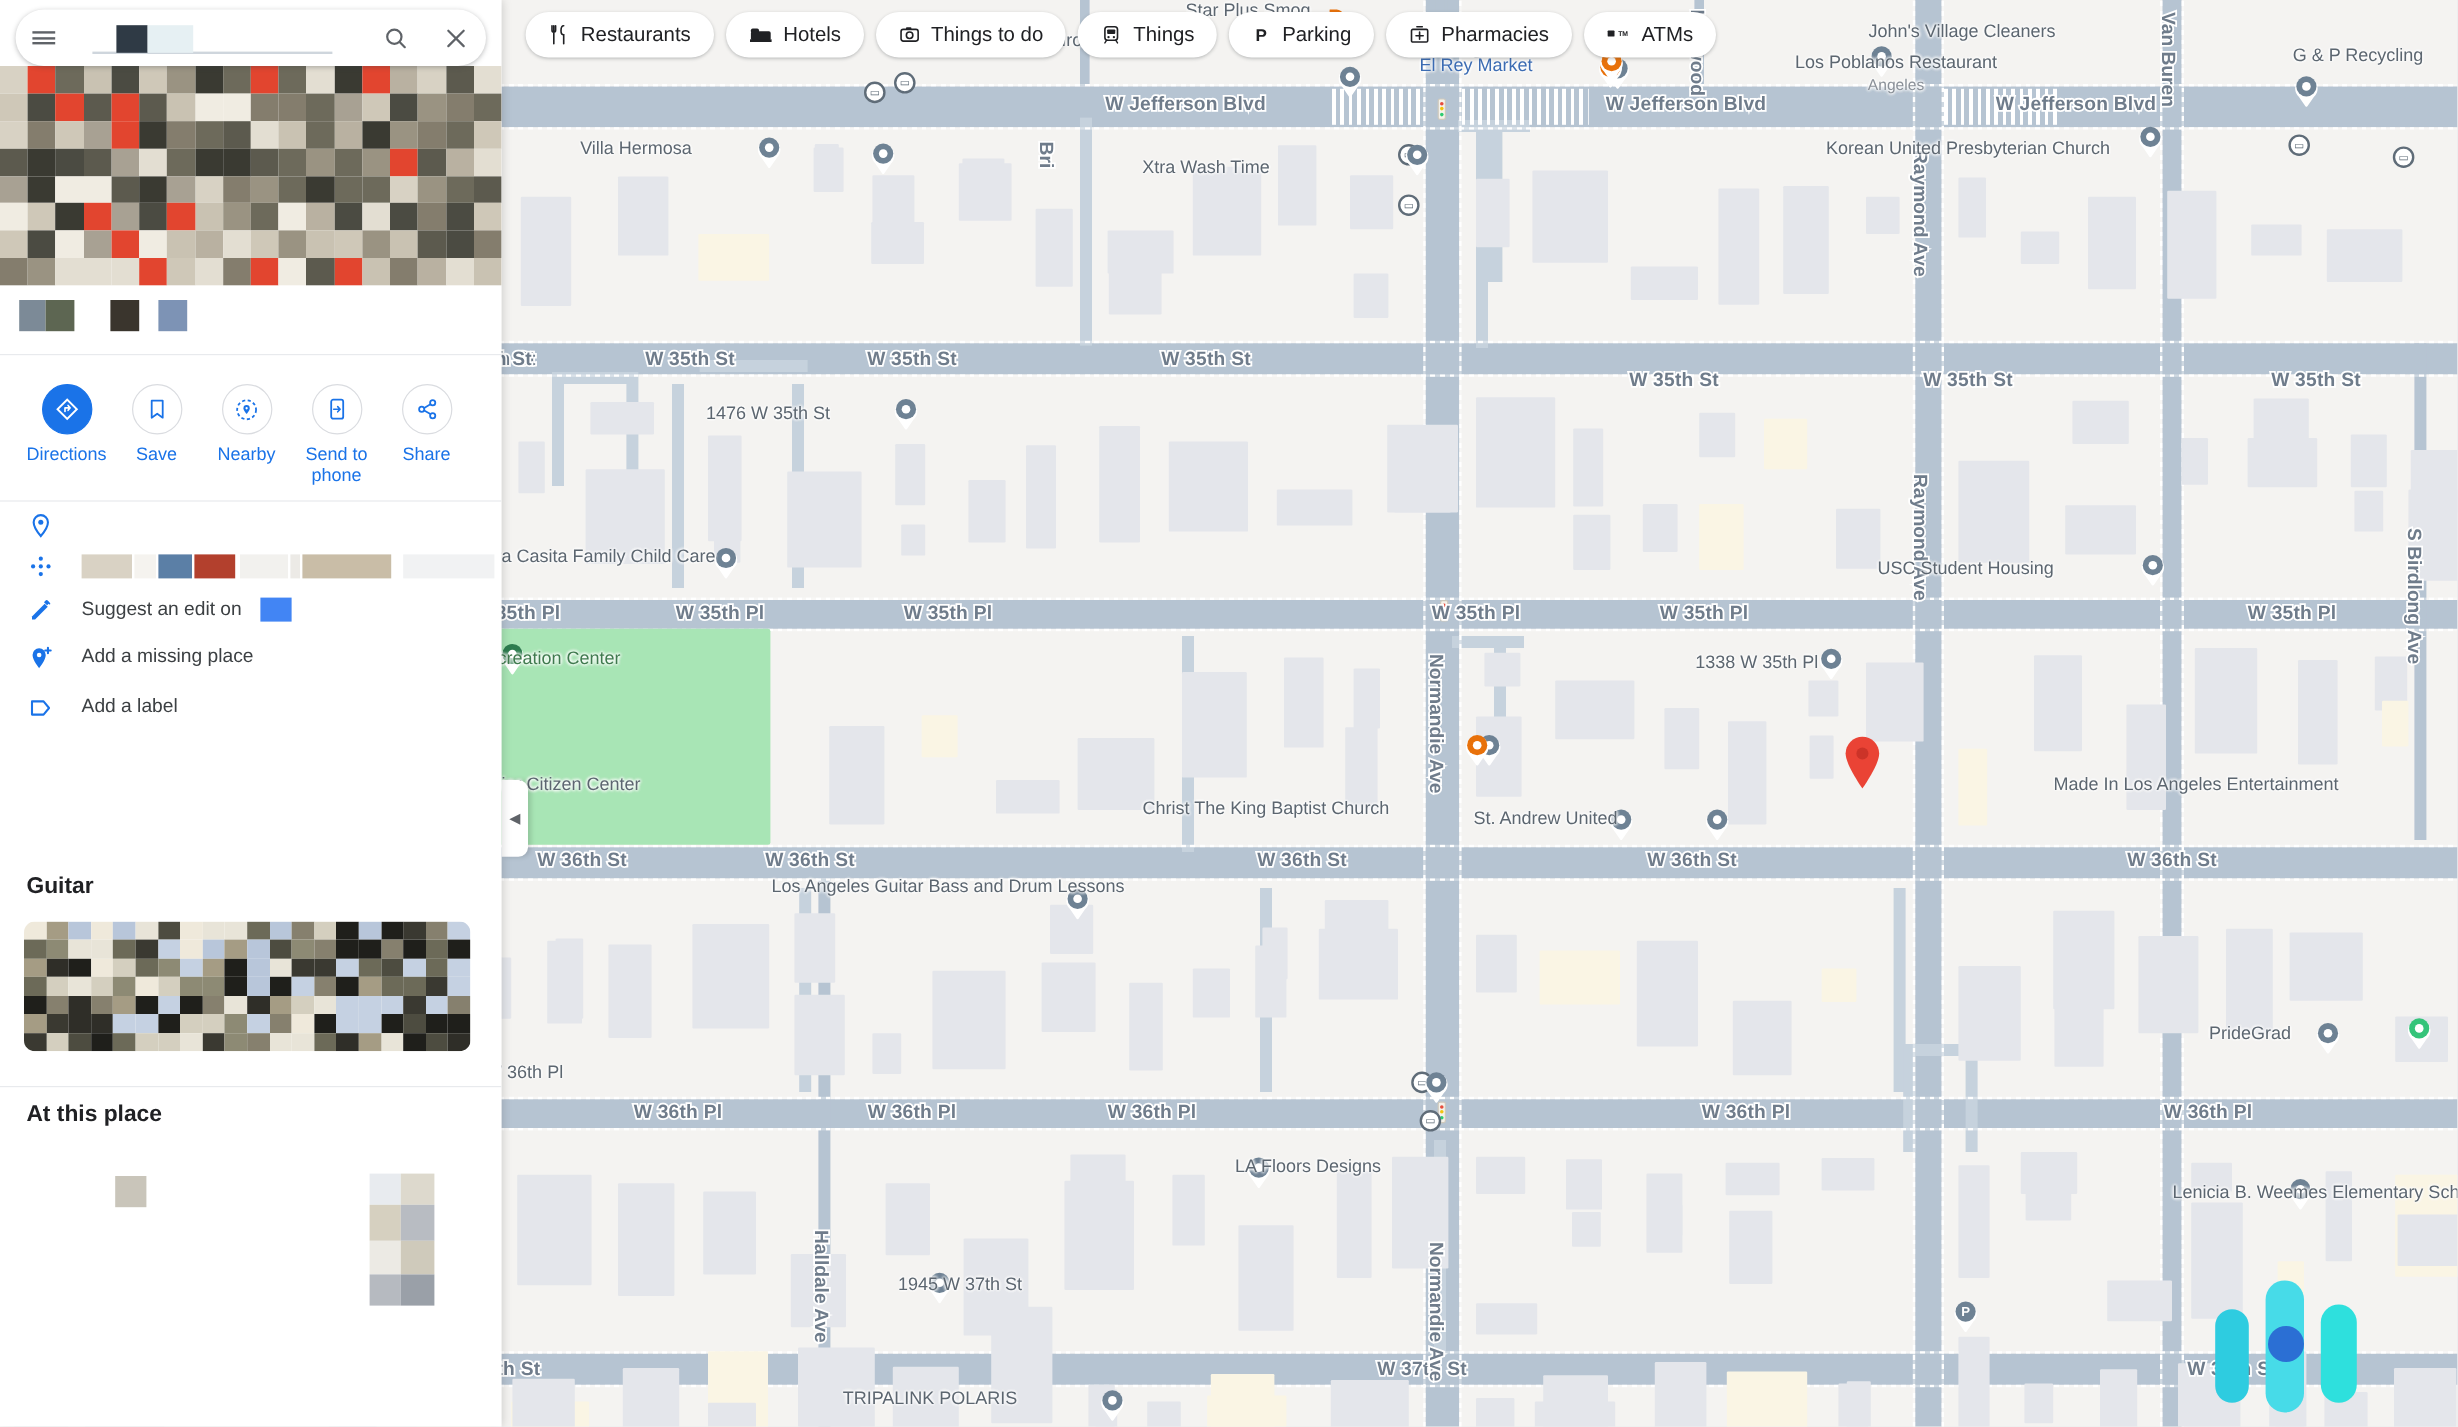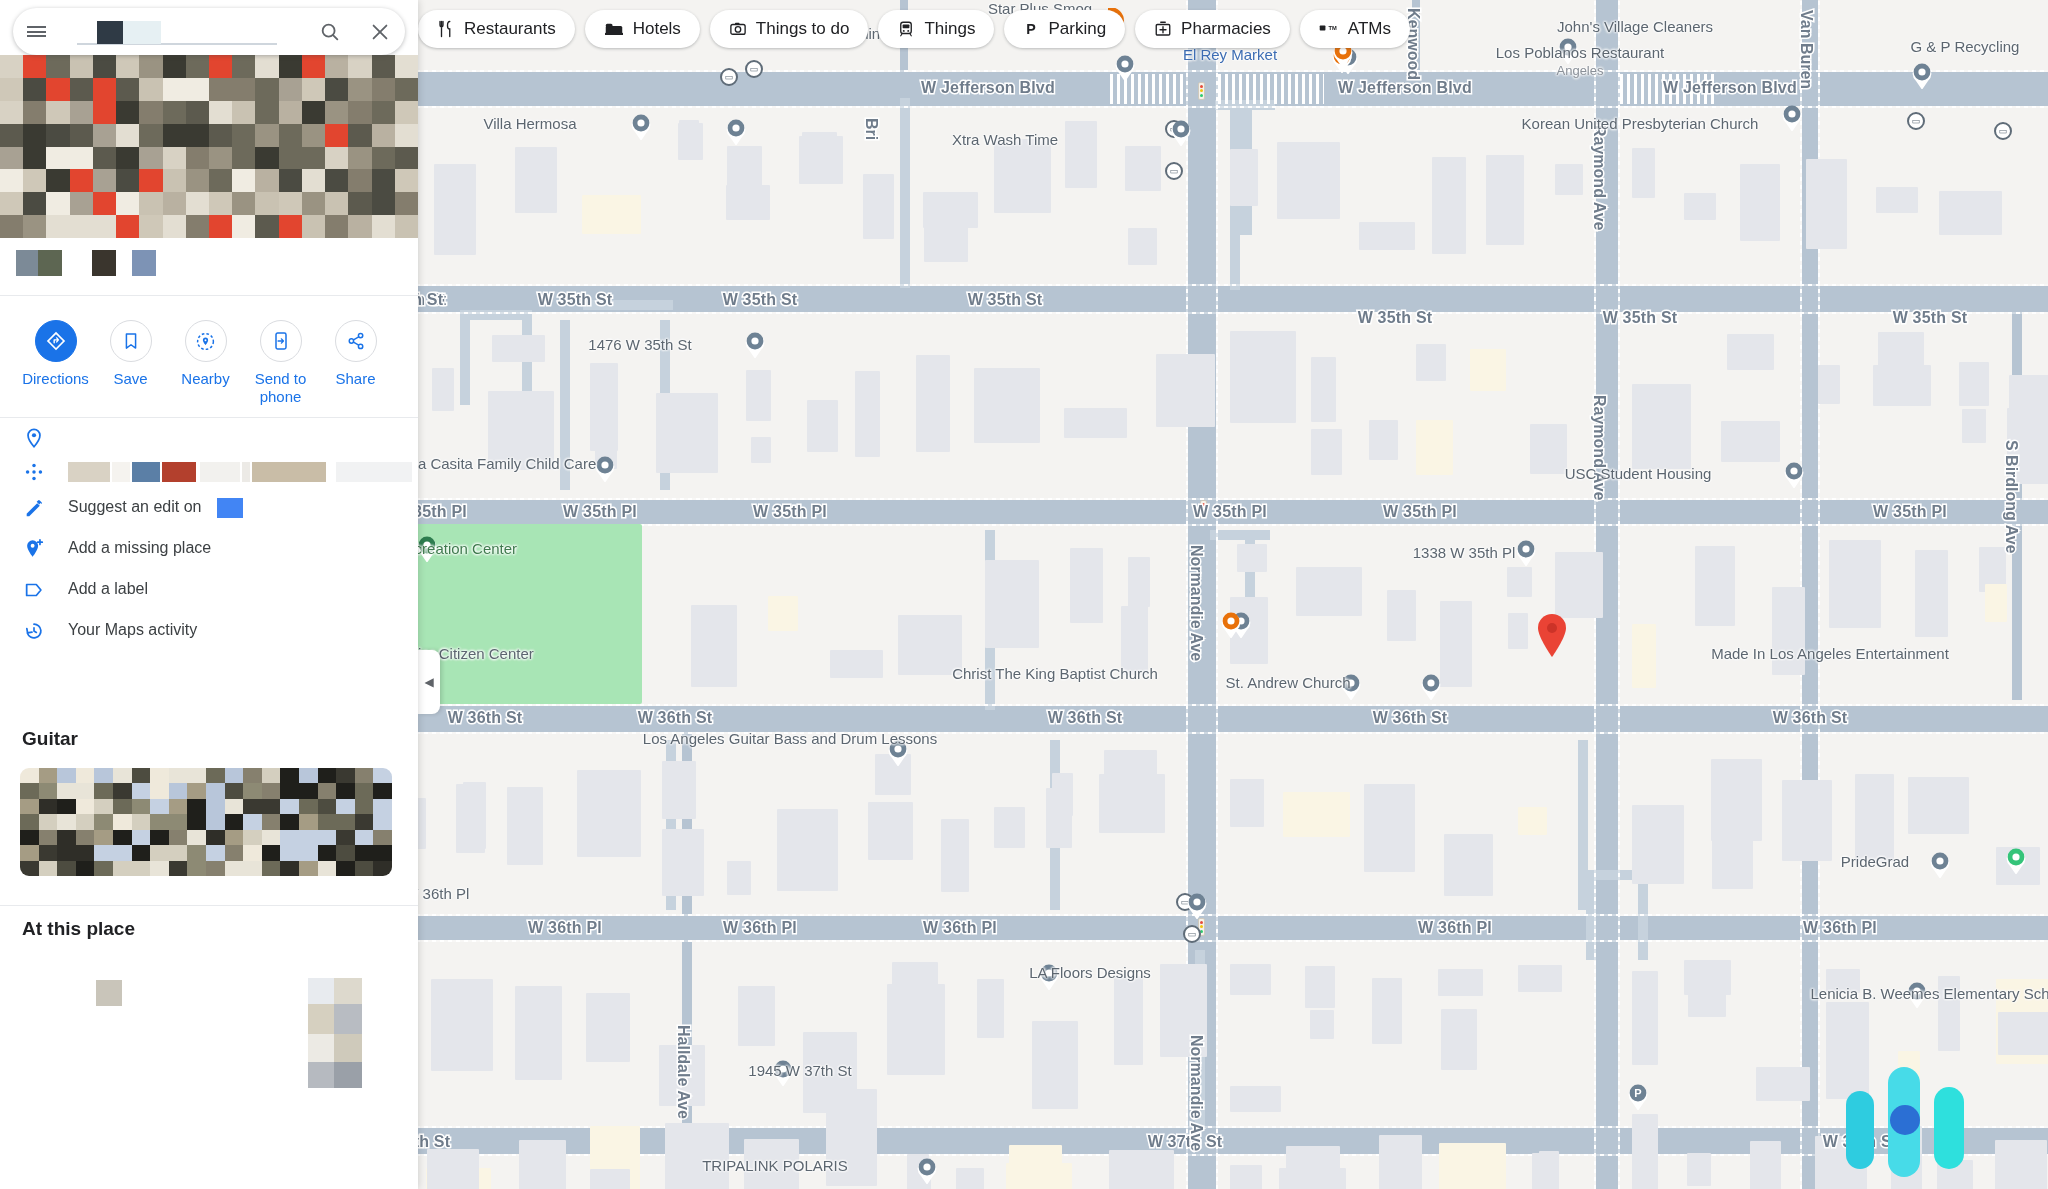--- a/index.html
+++ b/index.html
@@ -87,20 +87,21 @@
     background: repeating-linear-gradient(90deg,#ffffff 0 3px, transparent 3px 7px);
   }
 
   .red-marker { position:absolute; width:34px; height:46px; }
 
   
   #chip-bar {
     position: absolute; left: 418px; top: 10px;
     display: flex; gap: 10px; align-items: center;
     z-index: 30;
+    padding-left: 20px;
   }
   .chip {
     height: 38px;
     background: #ffffff;
     border-radius: 19px;
     display: flex; align-items: center; gap: 9px;
     padding: 0 19px;
     font-size: 17px;
     color: #202124;
     box-shadow: 0 1px 3px rgba(60,64,67,.32);
@@ -795,21 +796,21 @@
       <div class="poi-label ctr" style="left: 530px; top: 115px; transform: translate(-50%, 0px);"><span>Villa Hermosa</span></div>
       <div class="poi-label ctr" style="left: 1005px; top: 131px; transform: translate(-50%, 0px);"><span>Xtra Wash Time</span></div>
       <div class="poi-label ctr" style="left: 1640px; top: 115px; transform: translate(-50%, 0px);"><span>Korean United Presbyterian Church</span></div>
       <div class="poi-label ctr" style="left: 640px; top: 336px; transform: translate(-50%, 0px);"><span>1476 W 35th St</span></div>
       <div class="poi-label ctr" style="left: 1638px; top: 465px; transform: translate(-50%, 0px);"><span>USC Student Housing</span></div>
       <div class="poi-label ctr" style="left: 485px; top: 455px; transform: translate(-50%, 0px);"><span>Nuestra Casita Family Child Care</span></div>
       <div class="poi-label ctr" style="left: 1464px; top: 544px; transform: translate(-50%, 0px);"><span>1338 W 35th Pl</span></div>
       <div class="poi-label green ctr" style="left: 430px; top: 540px; transform: translate(-50%, 0px);"><span>Denker Recreation Center</span></div>
       <div class="poi-label ctr" style="left: 430px; top: 645px; transform: translate(-50%, 0px);"><span>Getty Hill Senior Citizen Center</span></div>
       <div class="poi-label ctr" style="left: 1055px; top: 665px; transform: translate(-50%, 0px);"><span>Christ The King Baptist Church</span></div>
-      <div class="poi-label ctr" style="left: 1288px; top: 674px; transform: translate(-50%, 0px);"><span>St. Andrew Church</span></div>
+      <div class="poi-label ctr" style="left: 1288px; top: 674px; transform: translate(-50%, 0px);"><span>St. Andrew United</span></div>
       <div class="poi-label ctr" style="left: 1830px; top: 645px; transform: translate(-50%, 0px);"><span>Made In Los Angeles Entertainment</span></div>
       <div class="poi-label ctr" style="left: 790px; top: 730px; transform: translate(-50%, 0px);"><span>Los Angeles Guitar Bass and Drum Lessons</span></div>
       <div class="poi-label ctr" style="left: 418px; top: 885px; transform: translate(-50%, 0px);"><span>1445 W 36th Pl</span></div>
       <div class="poi-label ctr" style="left: 1875px; top: 853px; transform: translate(-50%, 0px);"><span>PrideGrad</span></div>
       <div class="poi-label ctr" style="left: 1090px; top: 964px; transform: translate(-50%, 0px);"><span>LA Floors Designs</span></div>
       <div class="poi-label ctr" style="left: 1940px; top: 985px; transform: translate(-50%, 0px);"><span>Lenicia B. Weemes Elementary School</span></div>
       <div class="poi-label ctr" style="left: 800px; top: 1062px; transform: translate(-50%, 0px);"><span>1945 W 37th St</span></div>
       <div class="poi-label ctr" style="left: 775px; top: 1157px; transform: translate(-50%, 0px);"><span>TRIPALINK POLARIS</span></div>
     </div>
 
@@ -1170,30 +1171,20 @@
           <div class="txt"><span>Add a missing place</span></div>
         </div>
         <div class="info-row">
           <div class="ic">
             <svg width="22" height="22" viewBox="0 0 24 24">
               <path d="M4 6h10.5l5 6-5 6H4z" fill="none" stroke="#1a73e8" stroke-width="1.9" stroke-linejoin="round"></path>
             </svg>
           </div>
           <div class="txt"><span>Add a label</span></div>
         </div>
-        <div class="info-row">
-          <div class="ic">
-            <svg width="22" height="22" viewBox="0 0 24 24">
-              <path d="M12 4.5a7.5 7.5 0 1 1-7.1 9.9" fill="none" stroke="#1a73e8" stroke-width="1.9" stroke-linecap="round"></path>
-              <path d="M4.2 9.3l.8 4.8 4.8-.9" fill="none" stroke="#1a73e8" stroke-width="1.9" stroke-linecap="round" stroke-linejoin="round"></path>
-              <path d="M12 8.5V12l2.6 1.6" stroke="#1a73e8" stroke-width="1.8" fill="none" stroke-linecap="round"></path>
-            </svg>
-          </div>
-          <div class="txt"><span>Your Maps activity</span></div>
-        </div>
       </div>
 
     <div id="photos-hdr">Guitar</div>
     <div id="photo-card">
       <div class="mosaic" id="photo-mosaic" style="grid-template-columns: repeat(20, 1fr); grid-template-rows: repeat(7, 1fr);">
           <div style="background: rgb(239, 233, 219);"></div>
           <div style="background: rgb(165, 156, 132);"></div>
           <div style="background: rgb(184, 198, 218);"></div>
           <div style="background: rgb(239, 233, 219);"></div>
           <div style="background: rgb(184, 198, 218);"></div>

